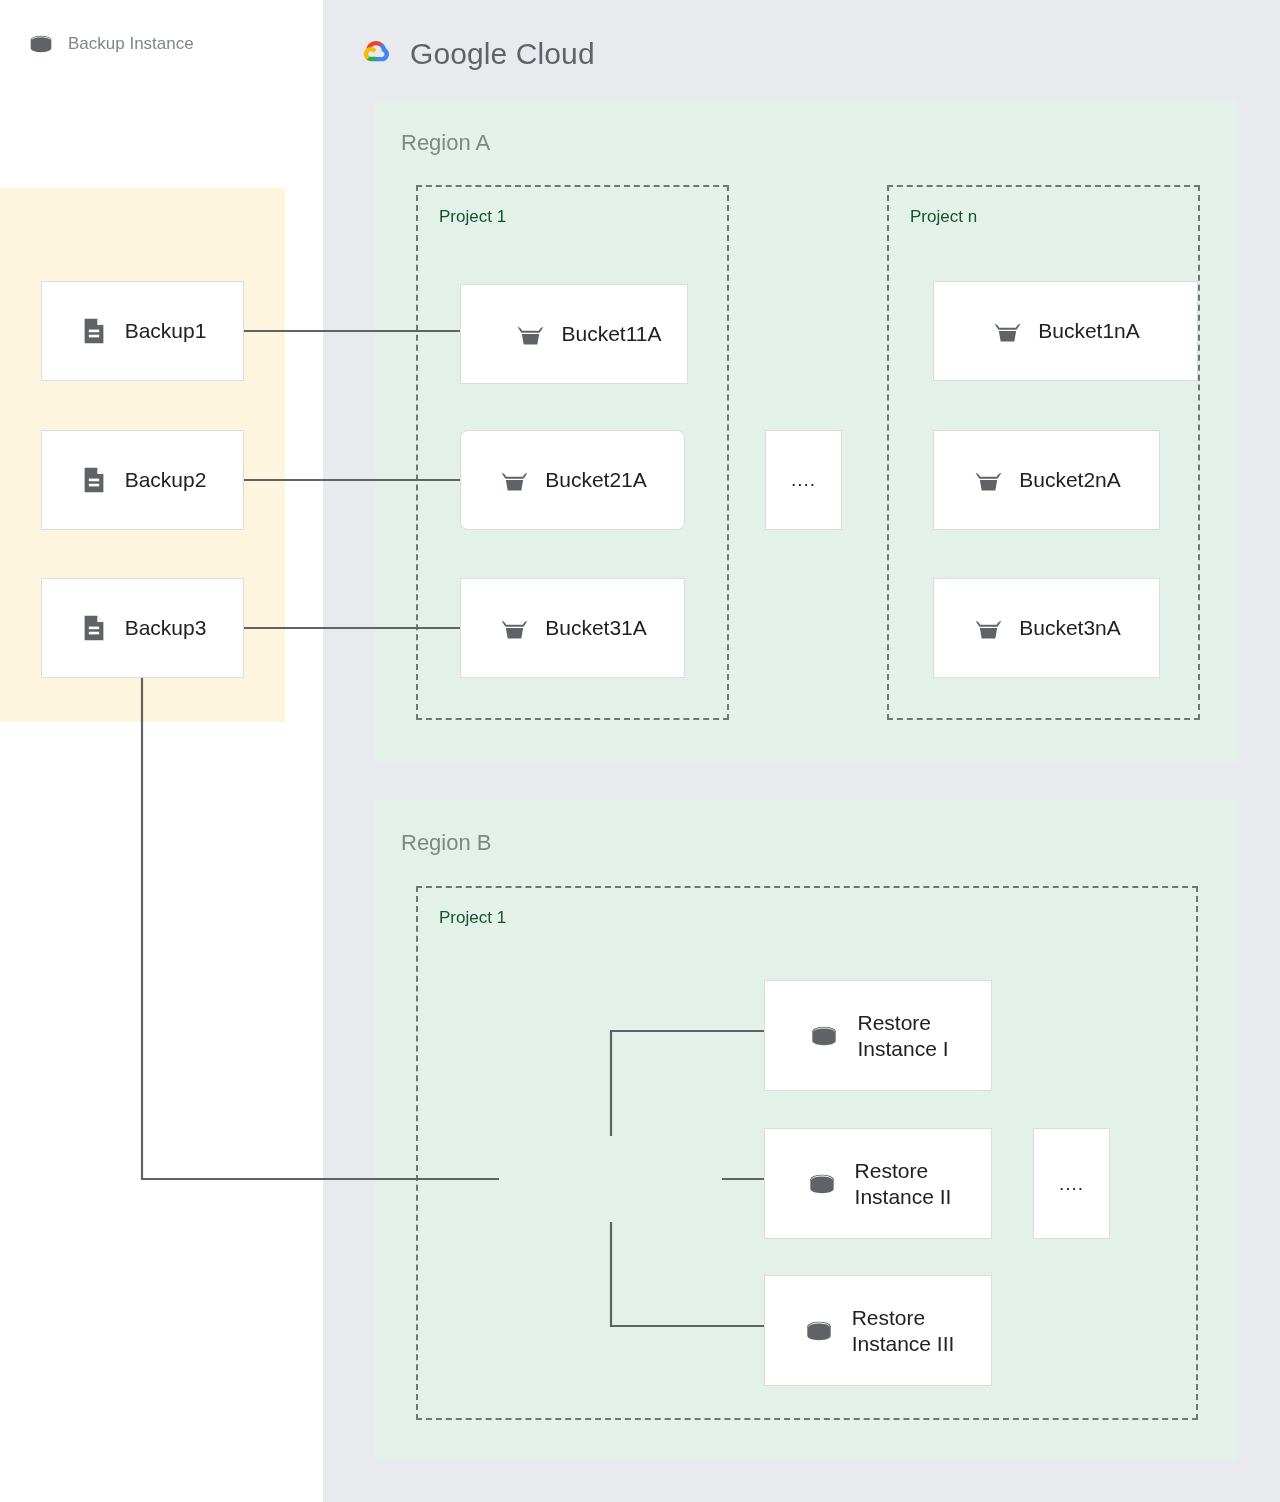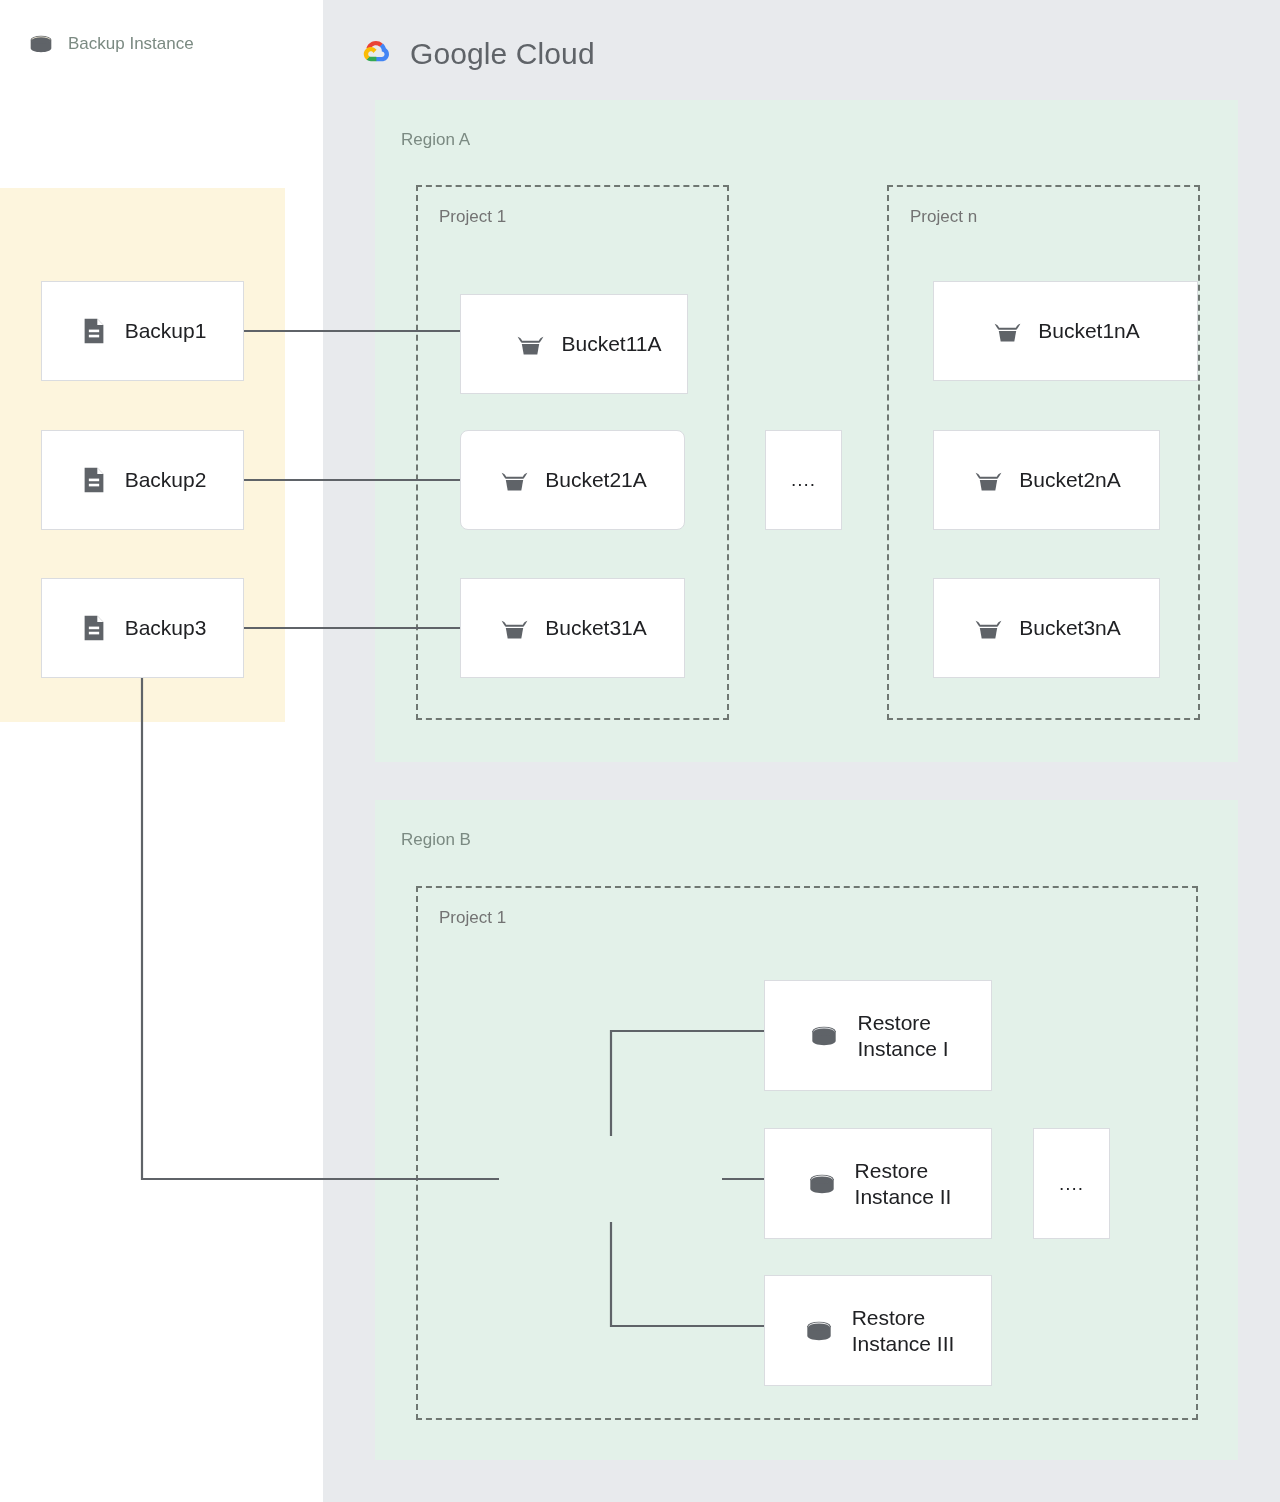--- a/index.html
+++ b/index.html
@@ -42,38 +42,38 @@
 
   
   .region {
     background: #e3f1e9;
   }
   #region-a { left: 375px; top: 100px; width: 863px; height: 662px; }
   #region-b { left: 375px; top: 800px; width: 863px; height: 660px; }
   .region-label {
     position: absolute;
     left: 26px; top: 30px;
-    font-size: 17px;
+    font-size: 22px;
     color: #7b8a82;
   }
 
   
   .project-box {
     position: absolute;
     border: 2px dashed #6f7772;
     box-sizing: border-box;
   }
   #project-1a { left: 41px; top: 85px; width: 313px; height: 535px; }
   #project-na { left: 512px; top: 85px; width: 313px; height: 535px; }
   #project-1b { left: 41px; top: 86px; width: 782px; height: 534px; }
   .project-label {
     position: absolute;
     left: 21px; top: 20px;
     font-size: 17px;
-    color: #737373;
+    color: #14532d;
   }
 
   
   .node {
     position: absolute;
     background: #ffffff;
     border: 1px solid #dadce0;
     box-sizing: border-box;
     display: flex;
     align-items: center;
@@ -150,21 +150,21 @@
     <div class="region-label">Region A</div>
 
     <div class="project-box" id="project-1a">
       <div class="project-label">Project 1</div>
     </div>
 
     <div class="project-box" id="project-na">
       <div class="project-label">Project n</div>
     </div>
 
-    <div class="node" style="left:85px; top:194px; width:228px; height:100px;padding-left:28px;">
+    <div class="node" style="left:85px; top:184px; width:228px; height:100px;padding-left:28px;">
       <span>
         <svg class="icon-svg" viewBox="0 0 32 32" width="33" height="33" aria-hidden="true">
           <path d="M3.5 8.5 C5.8 9.2 7.2 10.6 7.9 12.4 L24.1 12.4 C24.8 10.6 26.2 9.2 28.5 8.5 C26.6 12.0 25.4 13.6 24.6 14.3 L7.4 14.3 C6.6 13.6 5.4 12.0 3.5 8.5 Z" fill="#5f6368"></path>
           <path d="M7.6 15.4 L24.4 15.4 L22.6 25.6 L9.4 25.6 Z" fill="#5f6368"></path>
         </svg>
       </span>
       <span class="node-label">Bucket11A</span>
     </div>
 
     <div class="node" style="left:85px; top:330px; width:225px; height:100px;border-radius:8px;">

